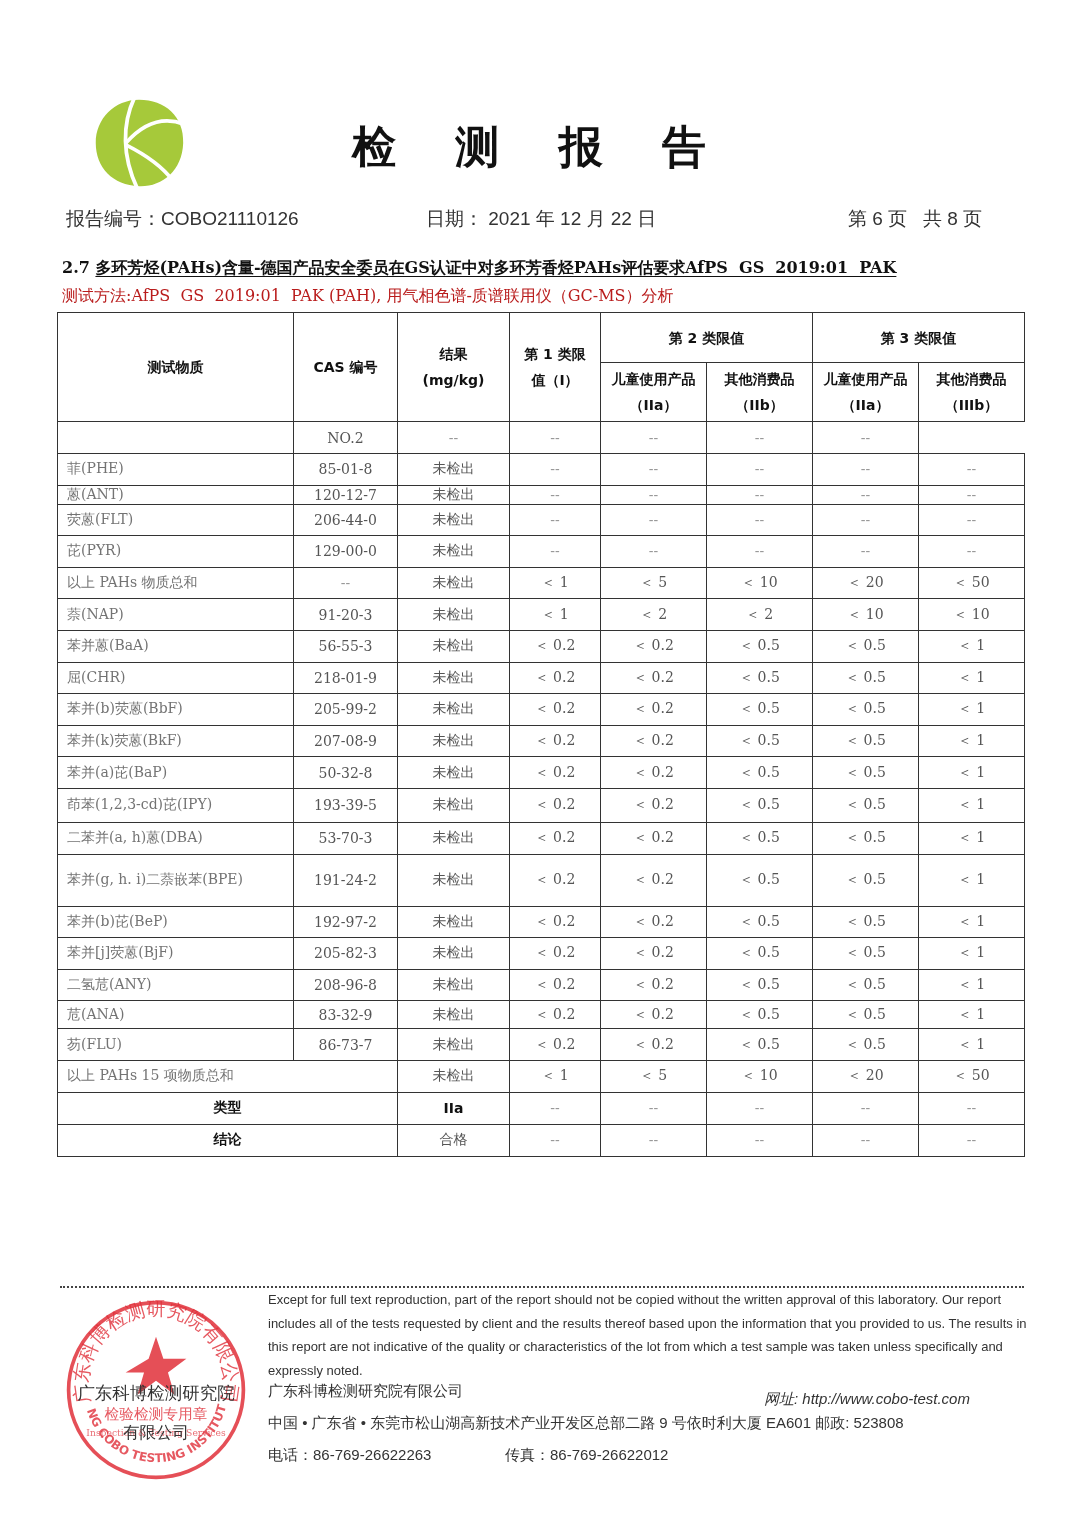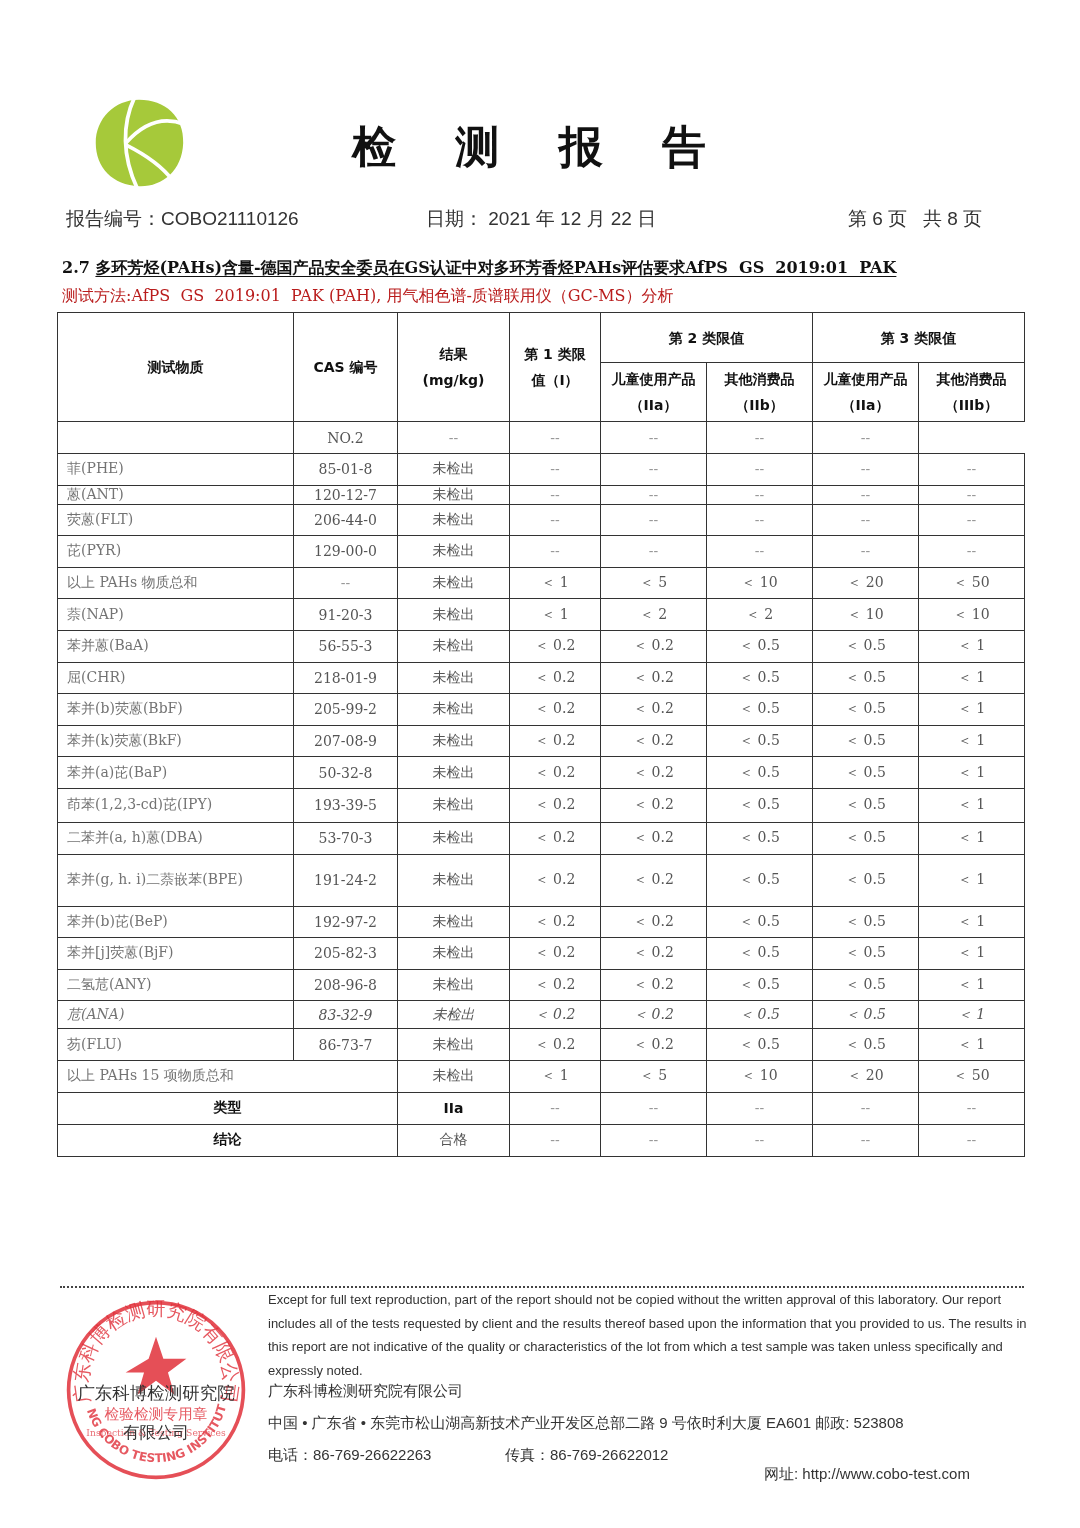--- a/index.html
+++ b/index.html
@@ -260,21 +260,21 @@
       <tr style="height: 31.6px;">
         <td class="name">二氢苊(ANY)</td>
         <td>208-96-8</td>
         <td>未检出</td>
         <td>＜ 0.2</td>
         <td>＜ 0.2</td>
         <td>＜ 0.5</td>
         <td>＜ 0.5</td>
         <td>＜ 1</td>
       </tr>
-      <tr style="height: 28px; font-style: italic;">
+      <tr style="height: 28px;">
         <td class="name">苊(ANA)</td>
         <td>83-32-9</td>
         <td>未检出</td>
         <td>＜ 0.2</td>
         <td>＜ 0.2</td>
         <td>＜ 0.5</td>
         <td>＜ 0.5</td>
         <td>＜ 1</td>
       </tr>
       <tr style="height: 31.6px;">
@@ -318,21 +318,21 @@
     </tr>
   </tbody>
 </table>
 
 <div class="abs footer-line"></div>
 <div class="abs disclaimer">Except for full text reproduction, part of the report should not be copied without the written approval of this laboratory. Our report includes all of the tests requested by client and the results thereof based upon the information that you provided to us. The results in this report are not indicative of the quality or characteristics of the lot from which a test sample was taken unless specifically and expressly noted.</div>
 <div class="abs contact" style="top:1382px;">广东科博检测研究院有限公司</div>
 <div class="abs contact" style="top:1414px;">中国 • 广东省 • 东莞市松山湖高新技术产业开发区总部二路 9 号依时利大厦 EA601  邮政: 523808</div>
 <div class="abs contact" style="top:1446px;">电话：86-769-26622263</div>
 <div class="abs contact" style="top:1446px; left:505px;">传真：86-769-26622012</div>
-<div class="abs contact" style="top:1465px; left:764px;">网址: http://www.cobo-test.com</div>
+<div class="abs contact" style="top:1390px; left:764px;font-style:italic;">网址: http://www.cobo-test.com</div>
 
 <svg class="abs seal" viewBox="0 0 200 200">
   <defs>
     <path id="sealTop" d="M 28 110 A 74 74 0 1 1 172 110"></path>
     <path id="sealBottom" d="M 24 118 A 78 78 0 0 0 176 118"></path>
   </defs>
   <circle cx="100" cy="100" r="95" fill="none" stroke="#e0303a" stroke-width="4" opacity="0.85"></circle>
   <text font-family="DejaVu Serif, serif" font-size="21" fill="#e0303a" opacity="0.8">
     <textPath href="#sealTop" startOffset="50%" text-anchor="middle">广东科博检测研究院有限公司</textPath>
   </text>

